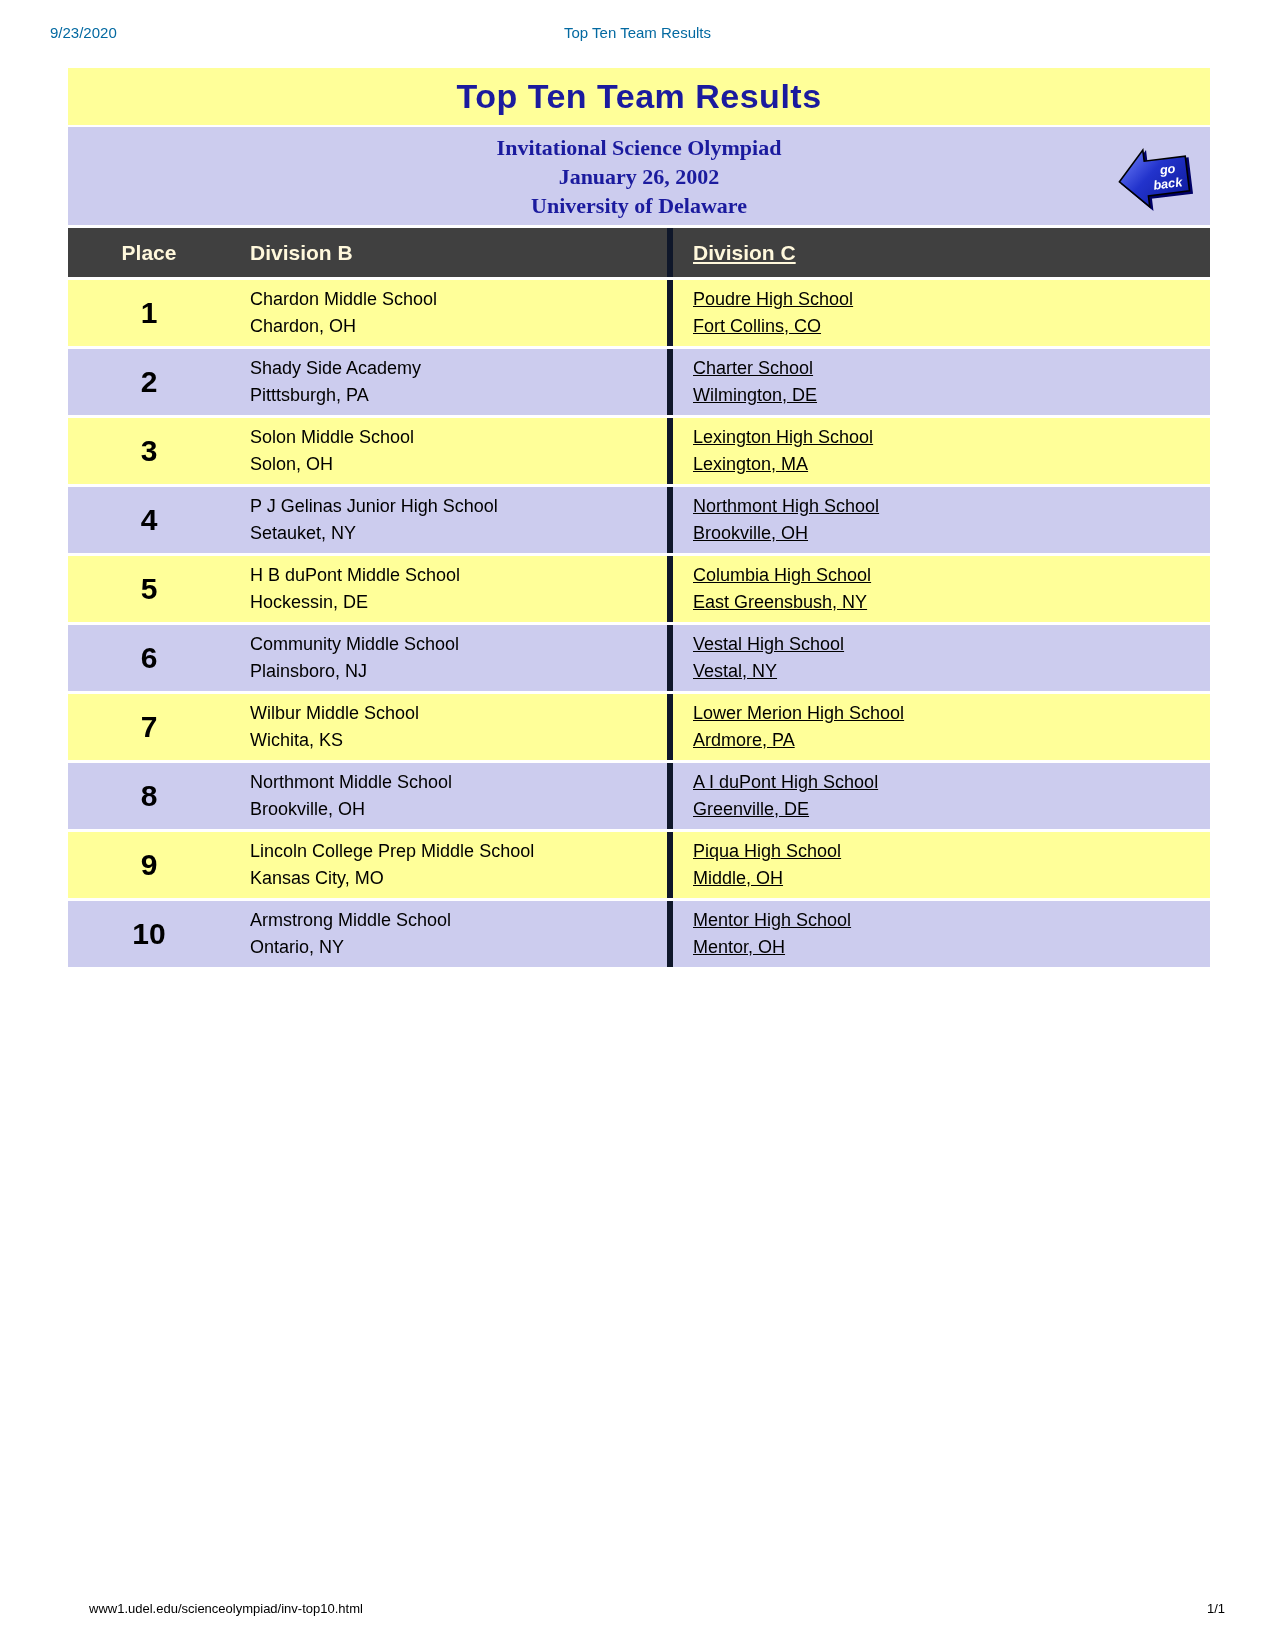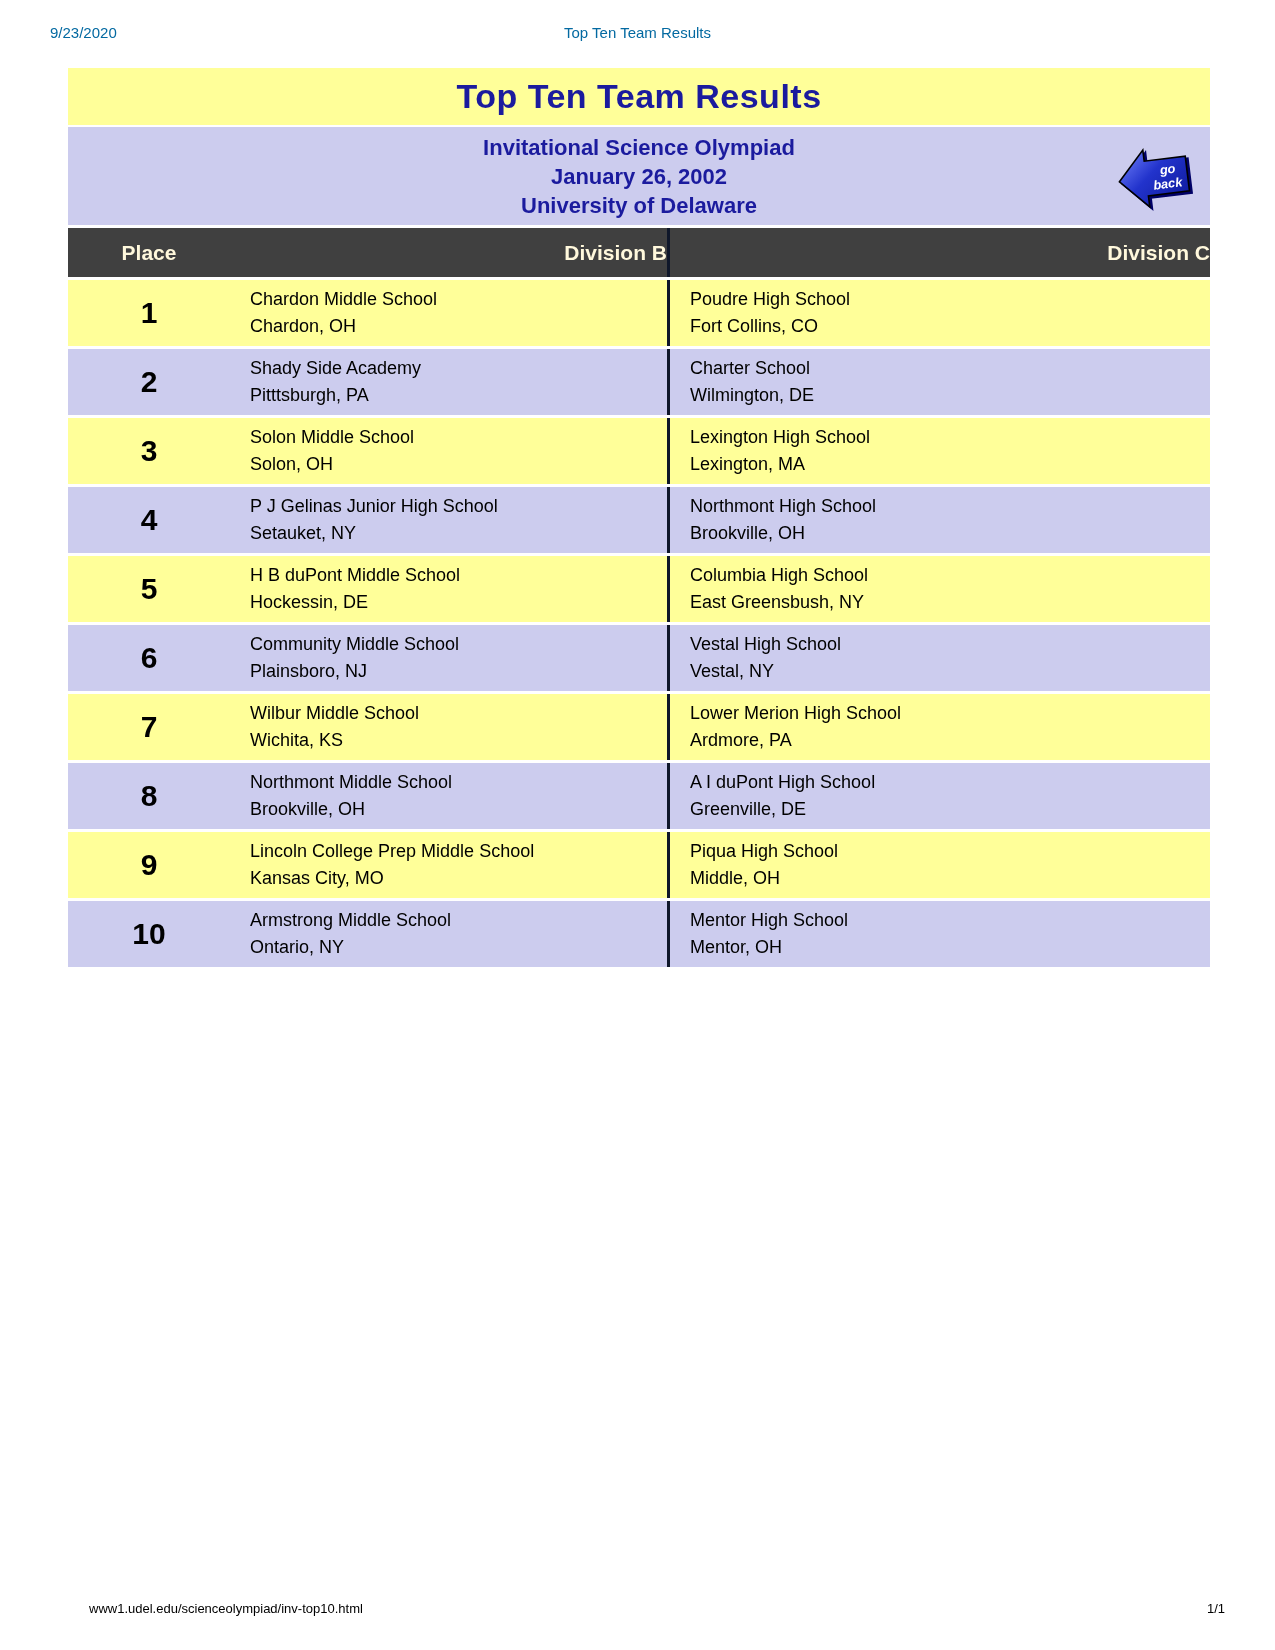--- a/index.html
+++ b/index.html
@@ -31,39 +31,39 @@
   .title-banner .page-title {
     font-size:34px; font-weight:bold; color:#1B1B9E; letter-spacing:0.5px;
   }
 
   .subtitle-banner {
     margin-top:2px; background:#CCCCEE; height:98px; position:relative;
     display:flex; flex-direction:column; justify-content:center;
     text-align:center;
   }
   .subtitle-banner .sub-line {
-    font-size:22px; font-weight:bold; color:#1B1B9E; line-height:29px;
+    font-size:22px; font-weight:bold; color:#1B1B9E; line-height:29px;font-family:Liberation Serif, serif;
   }
   .go-back {
     position:absolute; right:16px; top:50%; transform:translateY(-50%);
     width:80px; height:70px; background:none; border:none; padding:0; cursor:pointer;
   }
   .go-back svg { width:100%; height:100%; display:block; }
 
   table.results {
     width:100%; table-layout:fixed;
     border-collapse:separate; border-spacing:0 3px;
   }
   thead th {
     background:#404040; color:#FFF8DC;
     font-size:21px; font-weight:bold; height:49px;
   }
   th.place-h { text-align:center; }
-  th.division { text-align:right; padding-left:20px;margin-top:46px; }
-  th.divc, td.divc { border-left:3px solid #0f172a; }
+  th.division { text-align:left; padding-left:20px;margin-top:46px; }
+  th.divc, td.divc { border-left:6px solid #0f172a;text-decoration:underline; }
 
   tbody td { height:66px; vertical-align:middle; }
   td.place { text-align:center; font-size:30px; font-weight:bold; }
   td.school { font-size:18px; line-height:27px; padding-left:20px; }
   .row-yellow td  { background:#FFFF99; }
   .row-lavender td { background:#CCCCEE; }
 </style>
 </head>
 <body>
 

